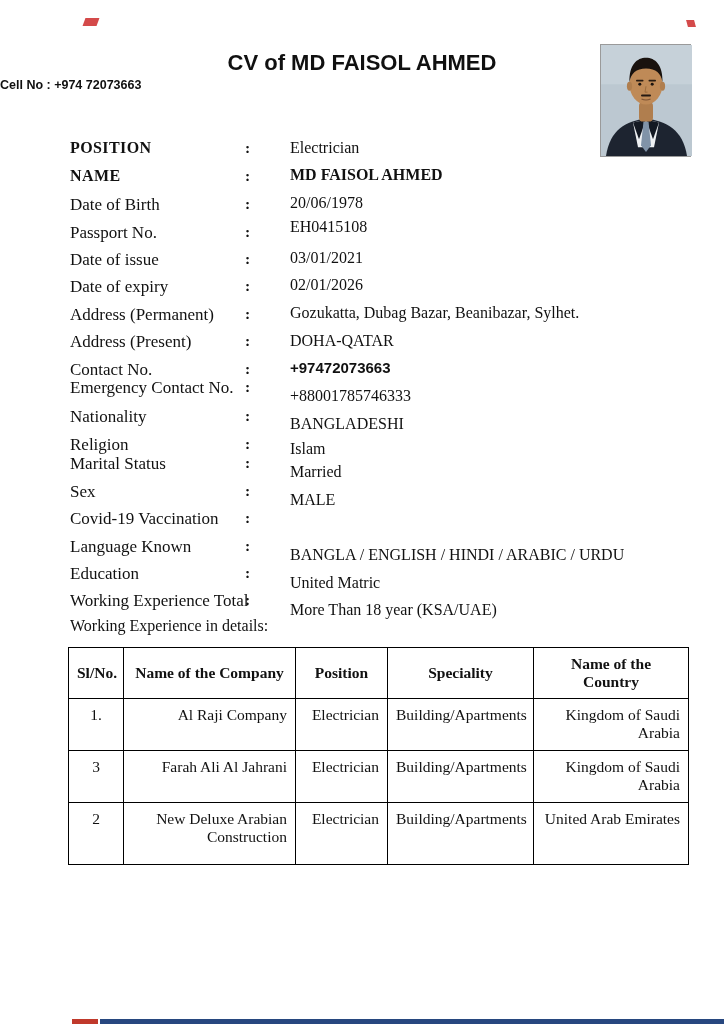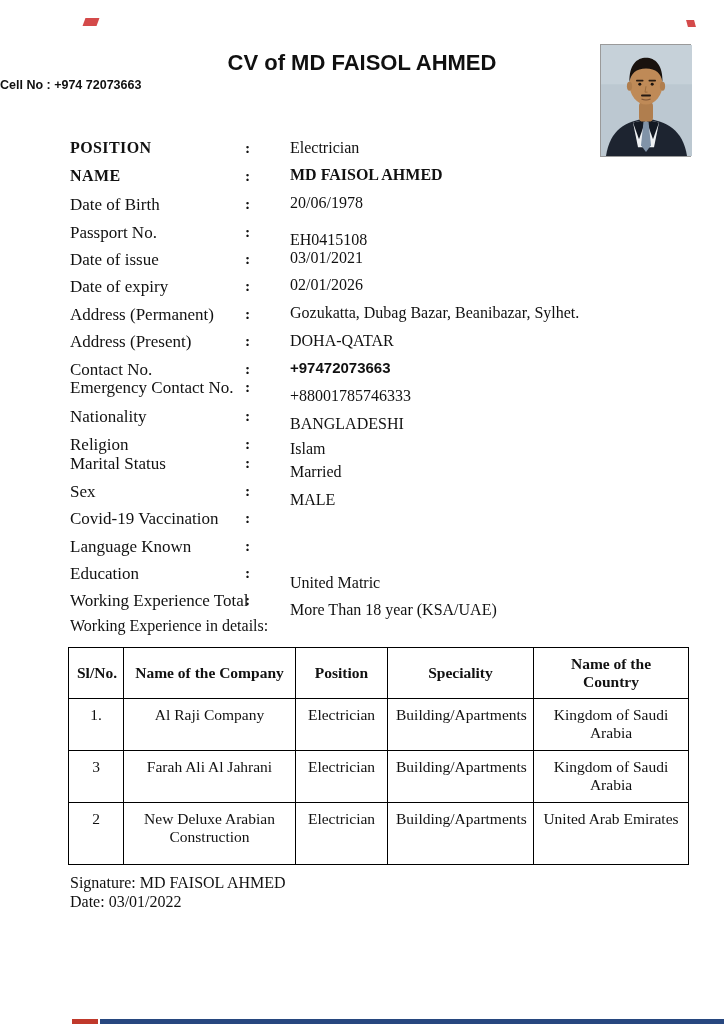--- a/index.html
+++ b/index.html
@@ -68,21 +68,21 @@
   }
   .exp-table th, .exp-table td {
     border: 1.5px solid #000000;
     padding: 7px 8px;
     color: #111;
   }
   .exp-table th {
     font-weight: bold; text-align: center; vertical-align: middle;
     height: 36px; font-size: 15.5px;
   }
-  .exp-table td { vertical-align: top; text-align: center; }
+  .exp-table td { vertical-align: top; text-align: right; }
   .exp-table td.c-sl { text-align: center; }
   .exp-table tr.r-body1, .exp-table tr.r-body2 { height: 52px; }
   .exp-table tr.r-body3 { height: 62px; }
   .col-sl { width: 55px; }
   .col-company { width: 172px; }
   .col-position { width: 92px; }
   .col-speciality { width: 146px; }
   .col-country { width: 155px; }
 
   
@@ -185,31 +185,32 @@
   <span class="colon" style="top:437px">:</span>
   <span class="colon" style="top:465px">:</span>
   <span class="colon" style="top:492px">:</span>
   <span class="colon" style="top:520px">:</span>
   <span class="colon" style="top:547px">:</span>
   <span class="colon" style="top:574px">:</span>
 
   <span class="val" style="top:122px">Electrician</span>
   <span class="val b" style="top:149px">MD FAISOL AHMED</span>
   <span class="val" style="top:177px">20/06/1978</span>
-  <span class="val" style="top:214px">EH0415108</span>
+  <span class="val" style="top:201px">EH0415108</span>
   <span class="val" style="top:232px">03/01/2021</span>
   <span class="val" style="top:259px">02/01/2026</span>
   <span class="val" style="top:287px">Gozukatta, Dubag Bazar, Beanibazar, Sylhet.</span>
   <span class="val" style="top:315px">DOHA-QATAR</span>
   <span class="val sans" style="top:342px">+97472073663</span>
   <span class="val" style="top:370px">+88001785746333</span>
   <span class="val" style="top:398px">BANGLADESHI</span>
   <span class="val" style="top:423px">Islam</span>
   <span class="val" style="top:446px">Married</span>
   <span class="val" style="top:474px">MALE</span>
+  <span class="val" style="top:529px">BANGLA / ENGLISH / HINDI / ARABIC / URDU</span>
   <span class="val" style="top:557px">United Matric</span>
   <span class="val" style="top:584px">More Than 18 year (KSA/UAE)</span>
 
   <div class="details-heading">Working Experience in details:</div>
 
   <table class="exp-table">
     <colgroup>
       <col class="col-sl">
         <col class="col-company">
         <col class="col-position">
@@ -243,21 +244,17 @@
       <tr class="r-body3">
         <td class="c-sl">2</td>
         <td>New Deluxe Arabian Construction</td>
         <td>Electrician</td>
         <td>Building/Apartments</td>
         <td>United Arab Emirates</td>
       </tr>
     </tbody>
   </table>
 
-  <div class="sign-block">
-    <div>Signature: MD FAISOL AHMED</div>
-    <div>Date: 03/01/2022</div>
-  </div>
 
   <div class="bar-red"></div>
   <div class="bar-navy"></div>
 
 </div>
 
 </body></html>

